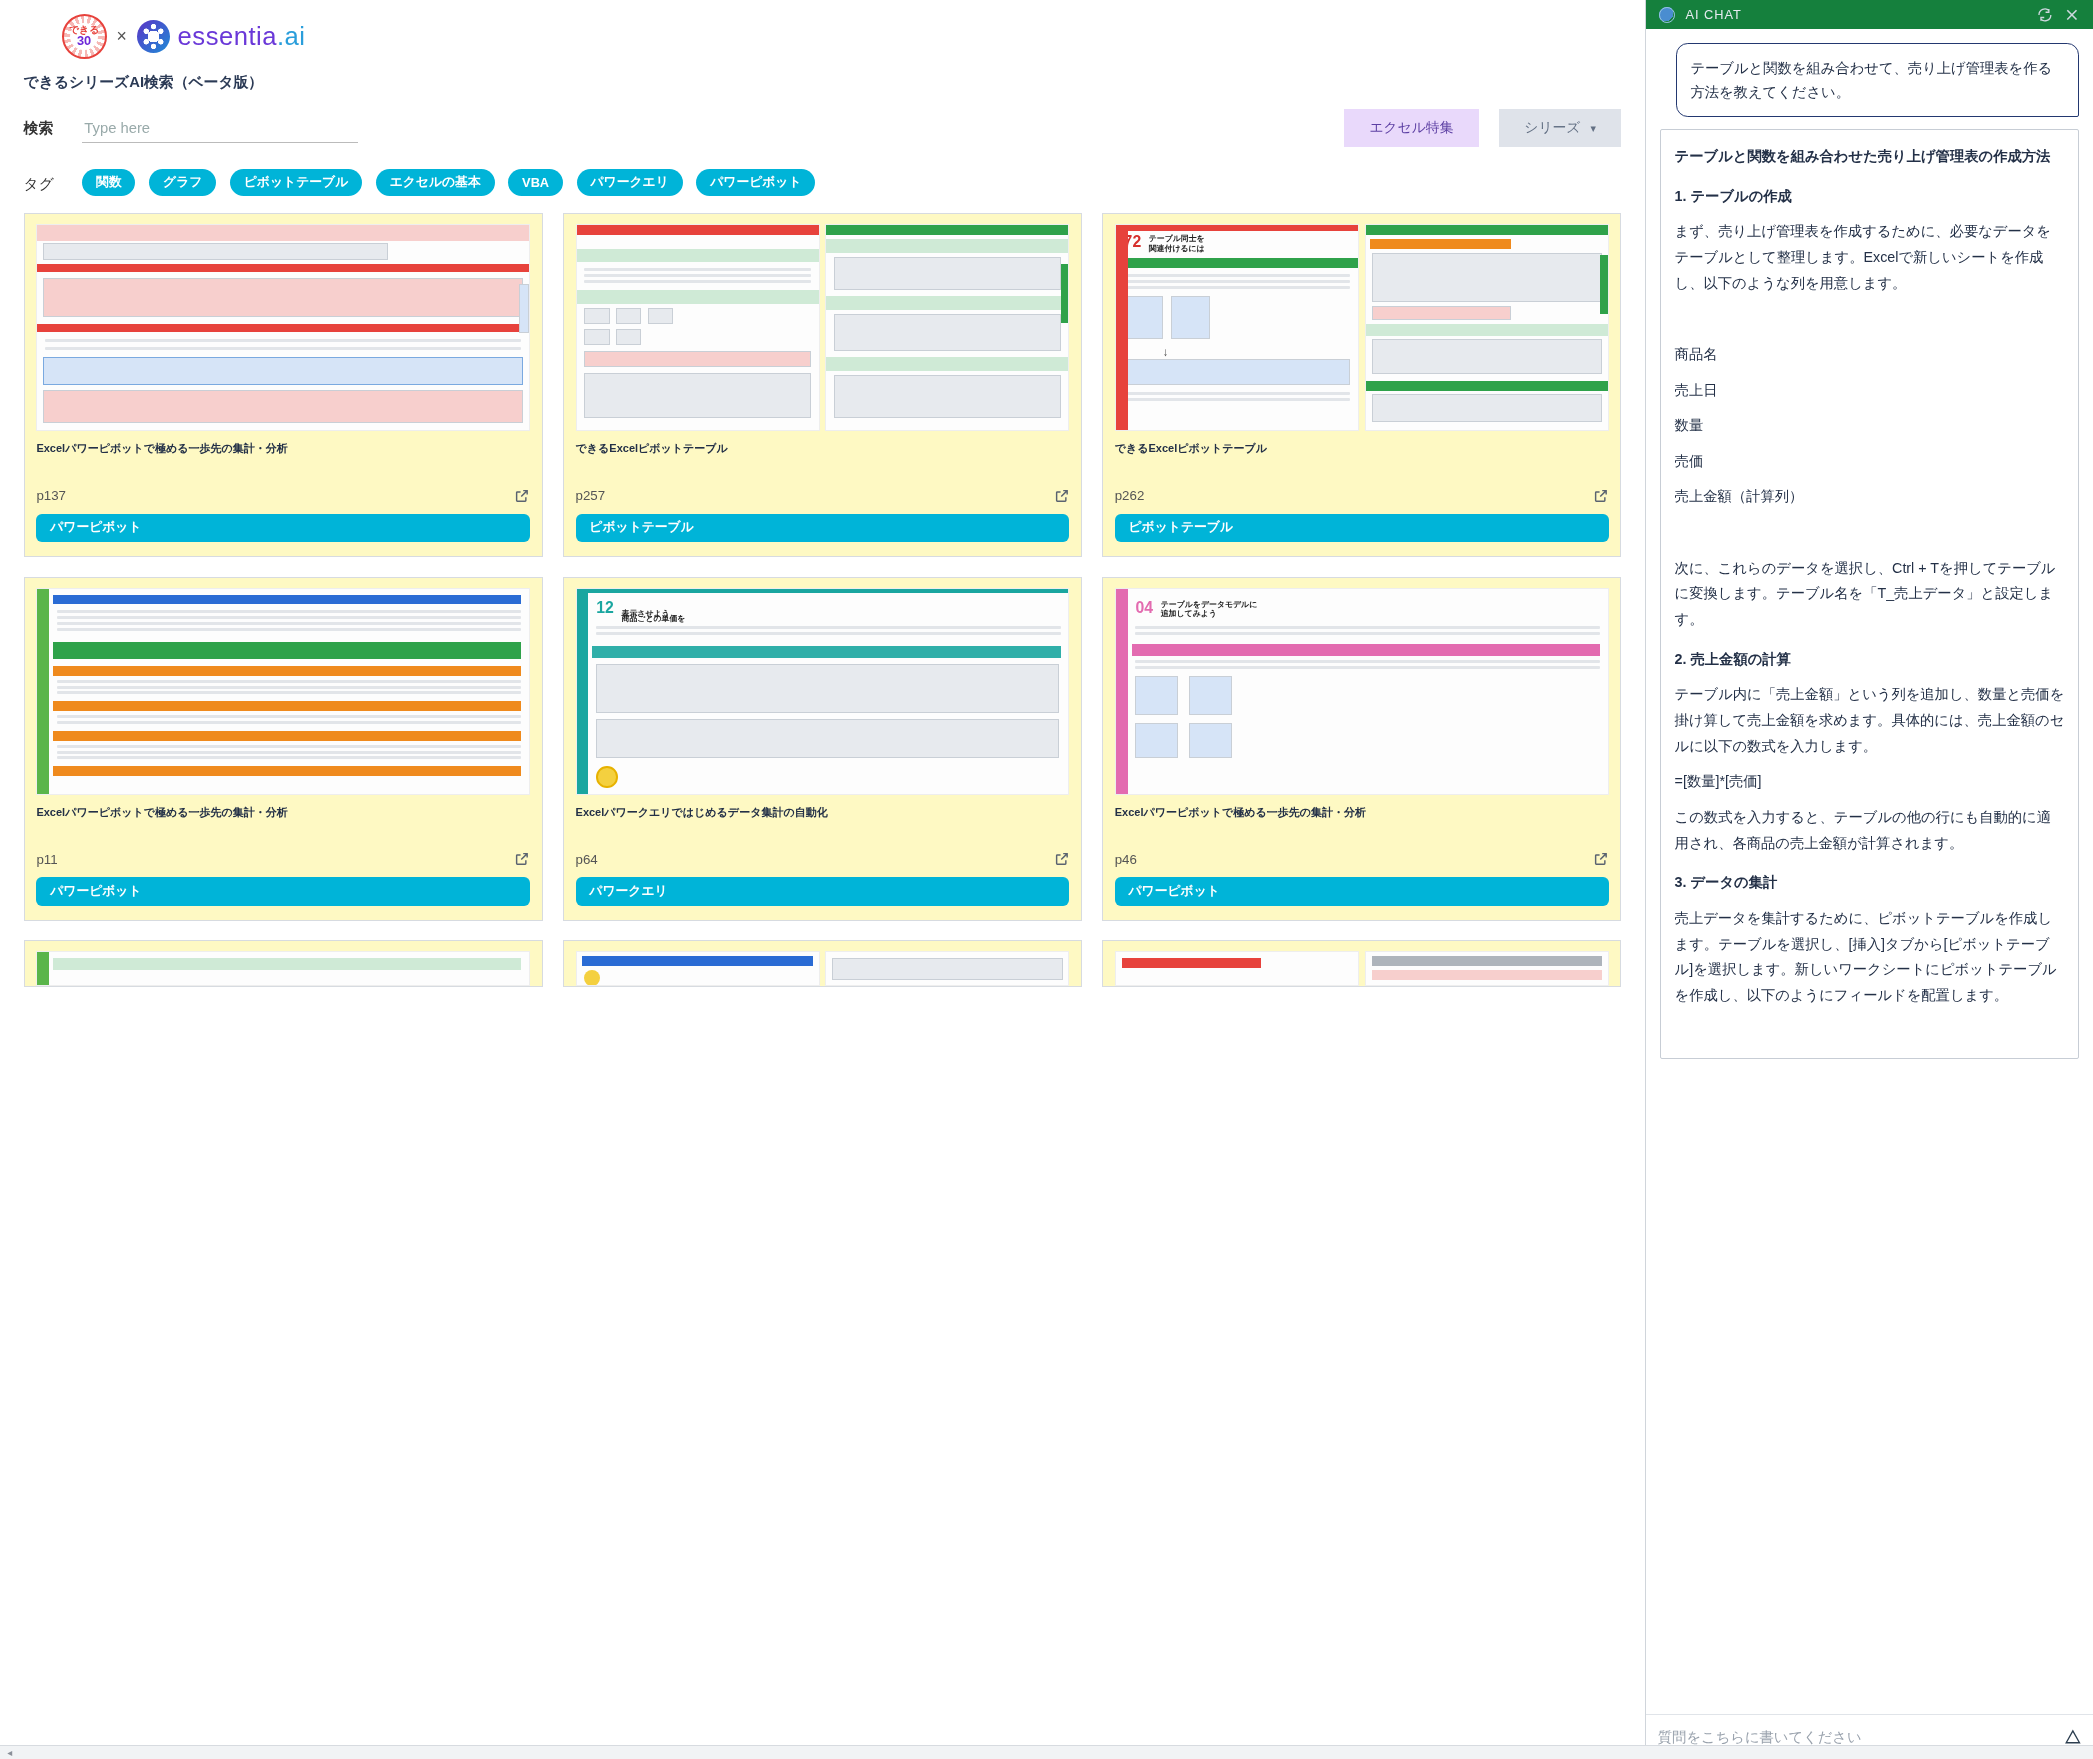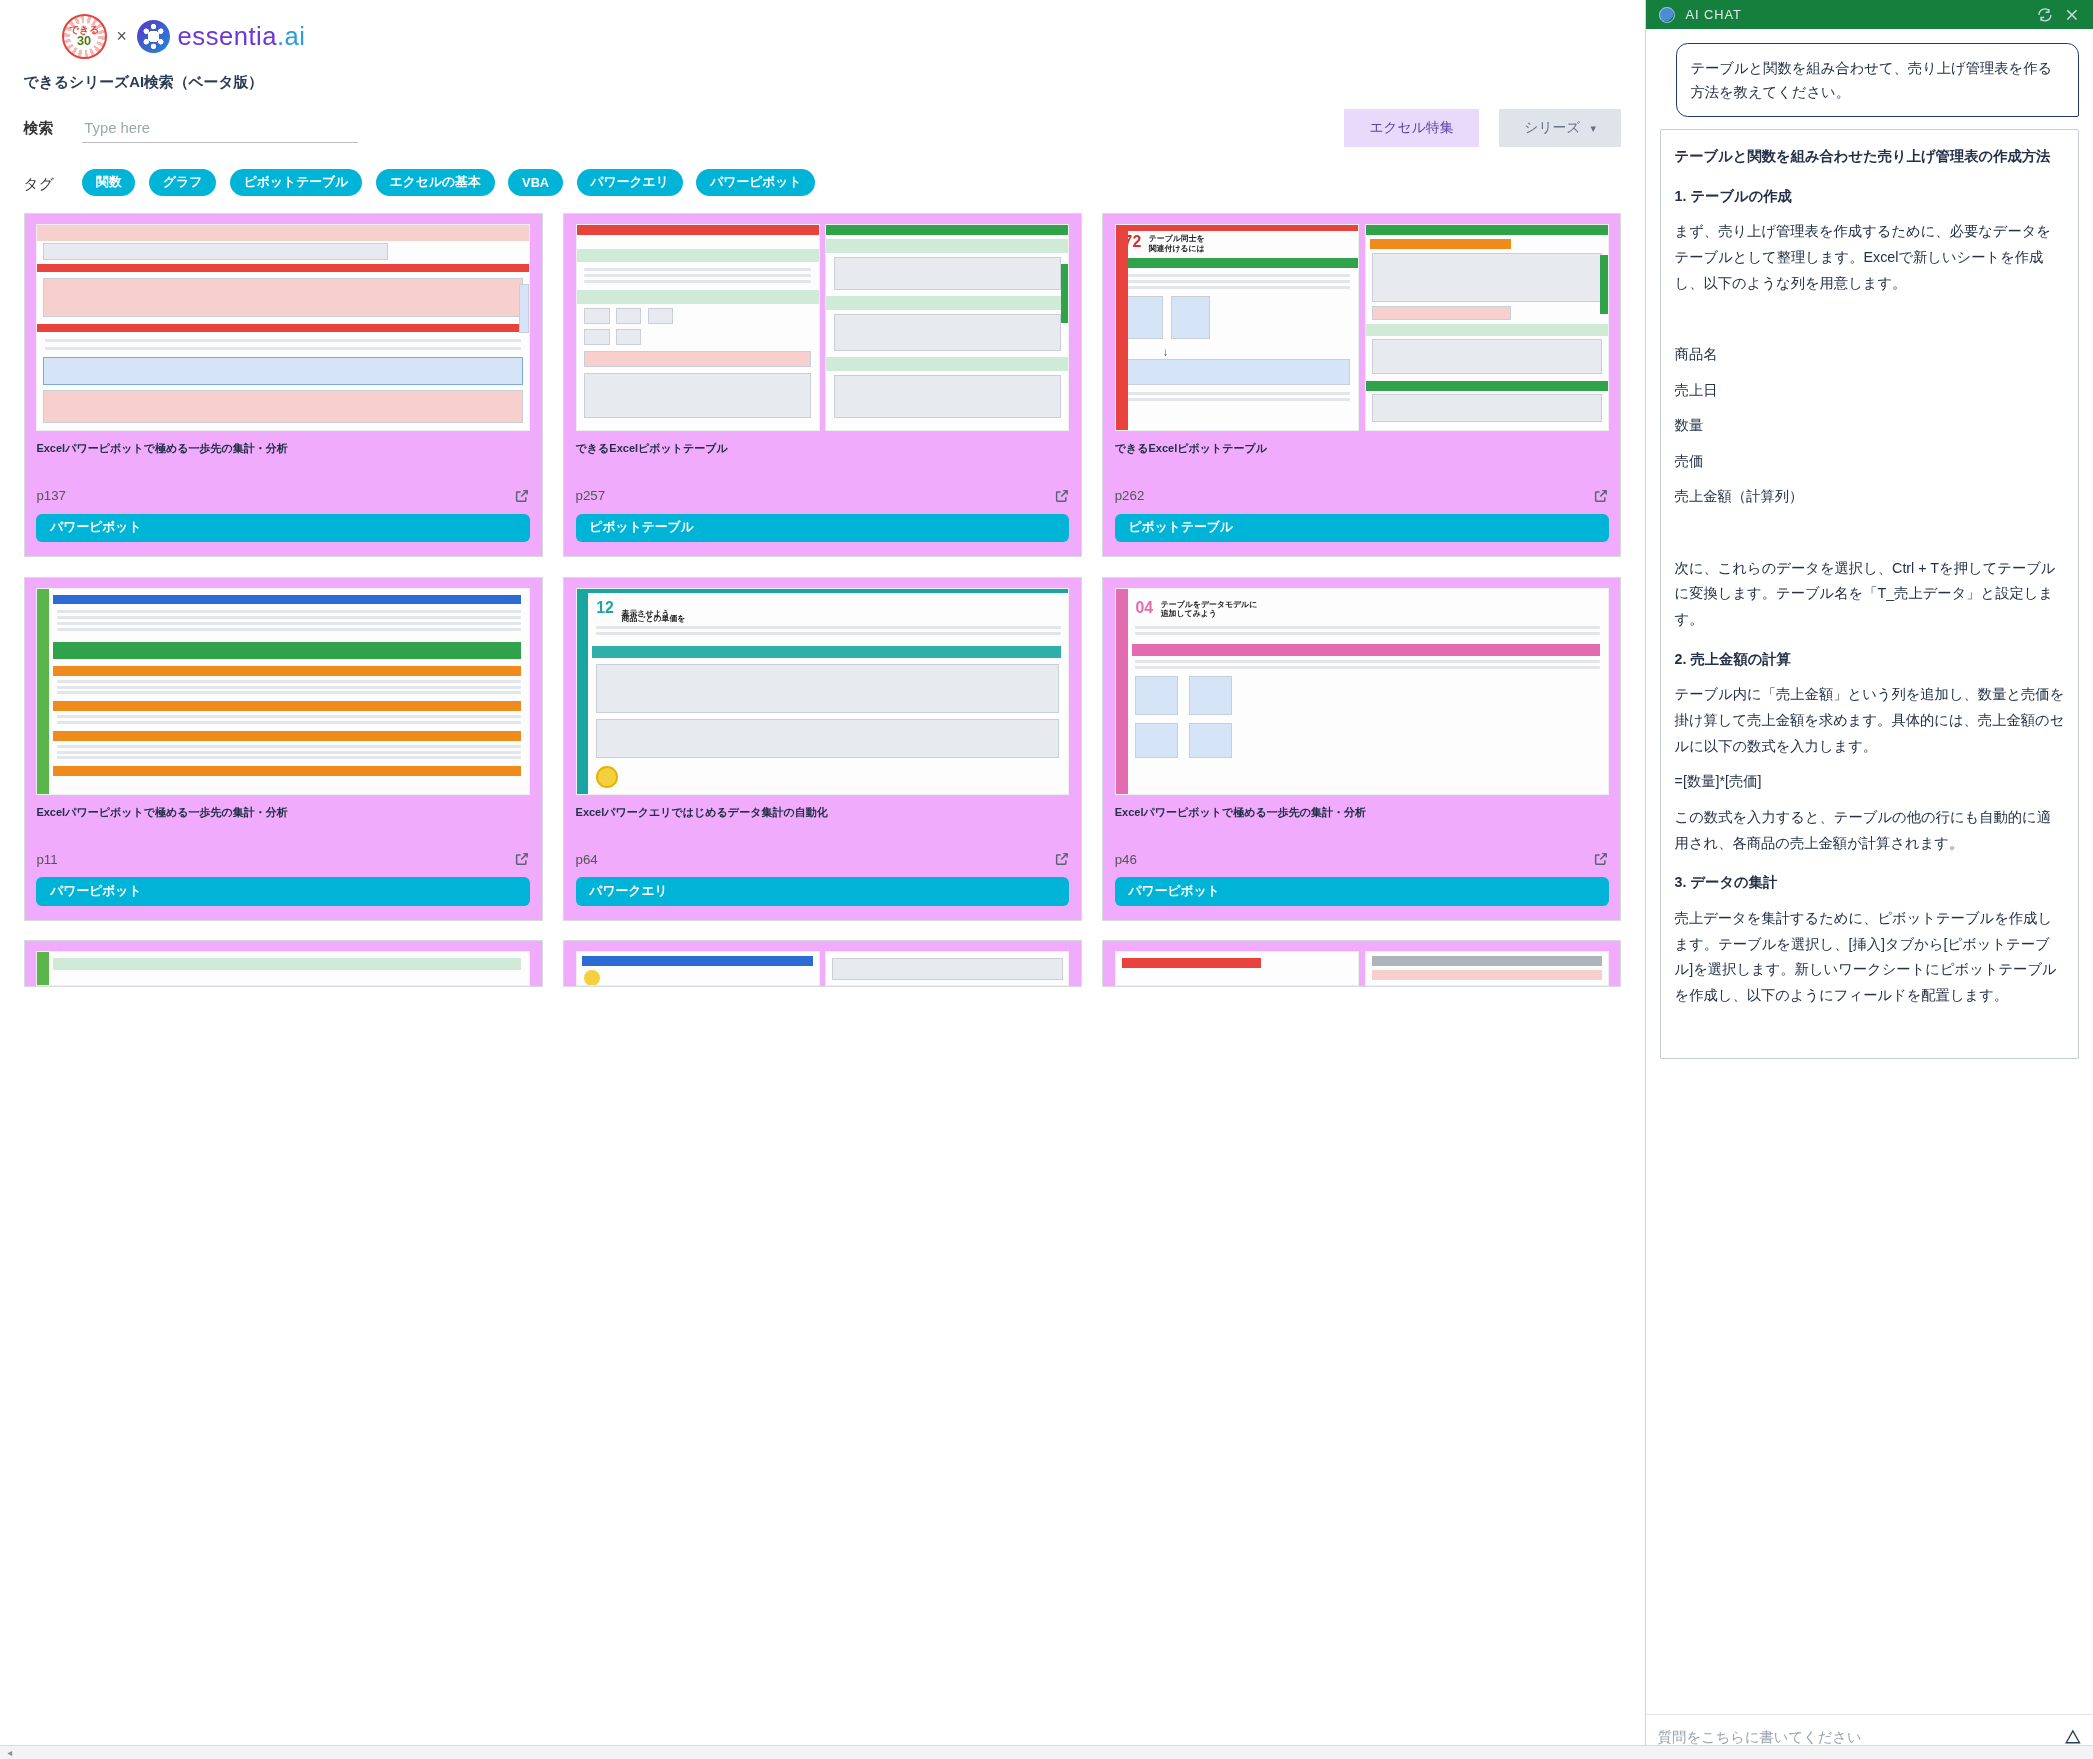--- a/index.html
+++ b/index.html
@@ -26,21 +26,21 @@
   .logo-badge::after {
     content: ""; position: absolute; inset: 6.9px;
     border-radius: 50%; background: #fff;
   }
   .logo-badge-inner {
     position: absolute; inset: 0; display: flex; flex-direction: column;
     align-items: center; justify-content: center; z-index: 2;
     font-weight: 700;
   }
   .logo-badge-inner .t1 { color: #e7423c; font-size: 9.9px; line-height: 1; }
-  .logo-badge-inner .t2 { color: #4d7c0f; font-size: 12.8px; line-height: 1; }
+  .logo-badge-inner .t2 { color: #6d28d9; font-size: 12.8px; line-height: 1; }
   .logo-x { font-size: 17.7px; color: #555; }
   .logo-ess { display: flex; align-items: center; gap: 7.9px; }
   .logo-ess-mark {
     width: 33px; height: 33px; border-radius: 50%;
     background:
       radial-gradient(circle at 50% 50%, #fff 0 5.9px, transparent 5.9px),
       radial-gradient(circle at 28% 34%, #fff 0 2.5px, transparent 3px),
       radial-gradient(circle at 72% 34%, #fff 0 2.5px, transparent 3px),
       radial-gradient(circle at 28% 66%, #fff 0 2.5px, transparent 3px),
       radial-gradient(circle at 72% 66%, #fff 0 2.5px, transparent 3px),
@@ -78,21 +78,21 @@
     padding: 4.9px 13.8px; border-radius: 13.8px; cursor: pointer; border: none;
   }
 
   .grid {
     display: grid; grid-template-columns: repeat(3, 1fr);
     gap: 19.7px;
   }
   .card {
     border: 1px solid #d7dbe0; padding: 9.9px 11.8px 13.8px 11.8px;
     display: flex; flex-direction: column; cursor: pointer;
-    background: #f0abfc;
+    background: #fef9c3;
   }
   .thumb {
     height: 207px; overflow: hidden; margin-bottom: 9.9px;
     display: flex; gap: 5.9px;
   }
   .page {
     flex: 1; background: #fdfdfd; position: relative;
     border: 1px solid #eee; overflow: hidden;
   }
   .bar { position: absolute; left: 0; right: 0; }

